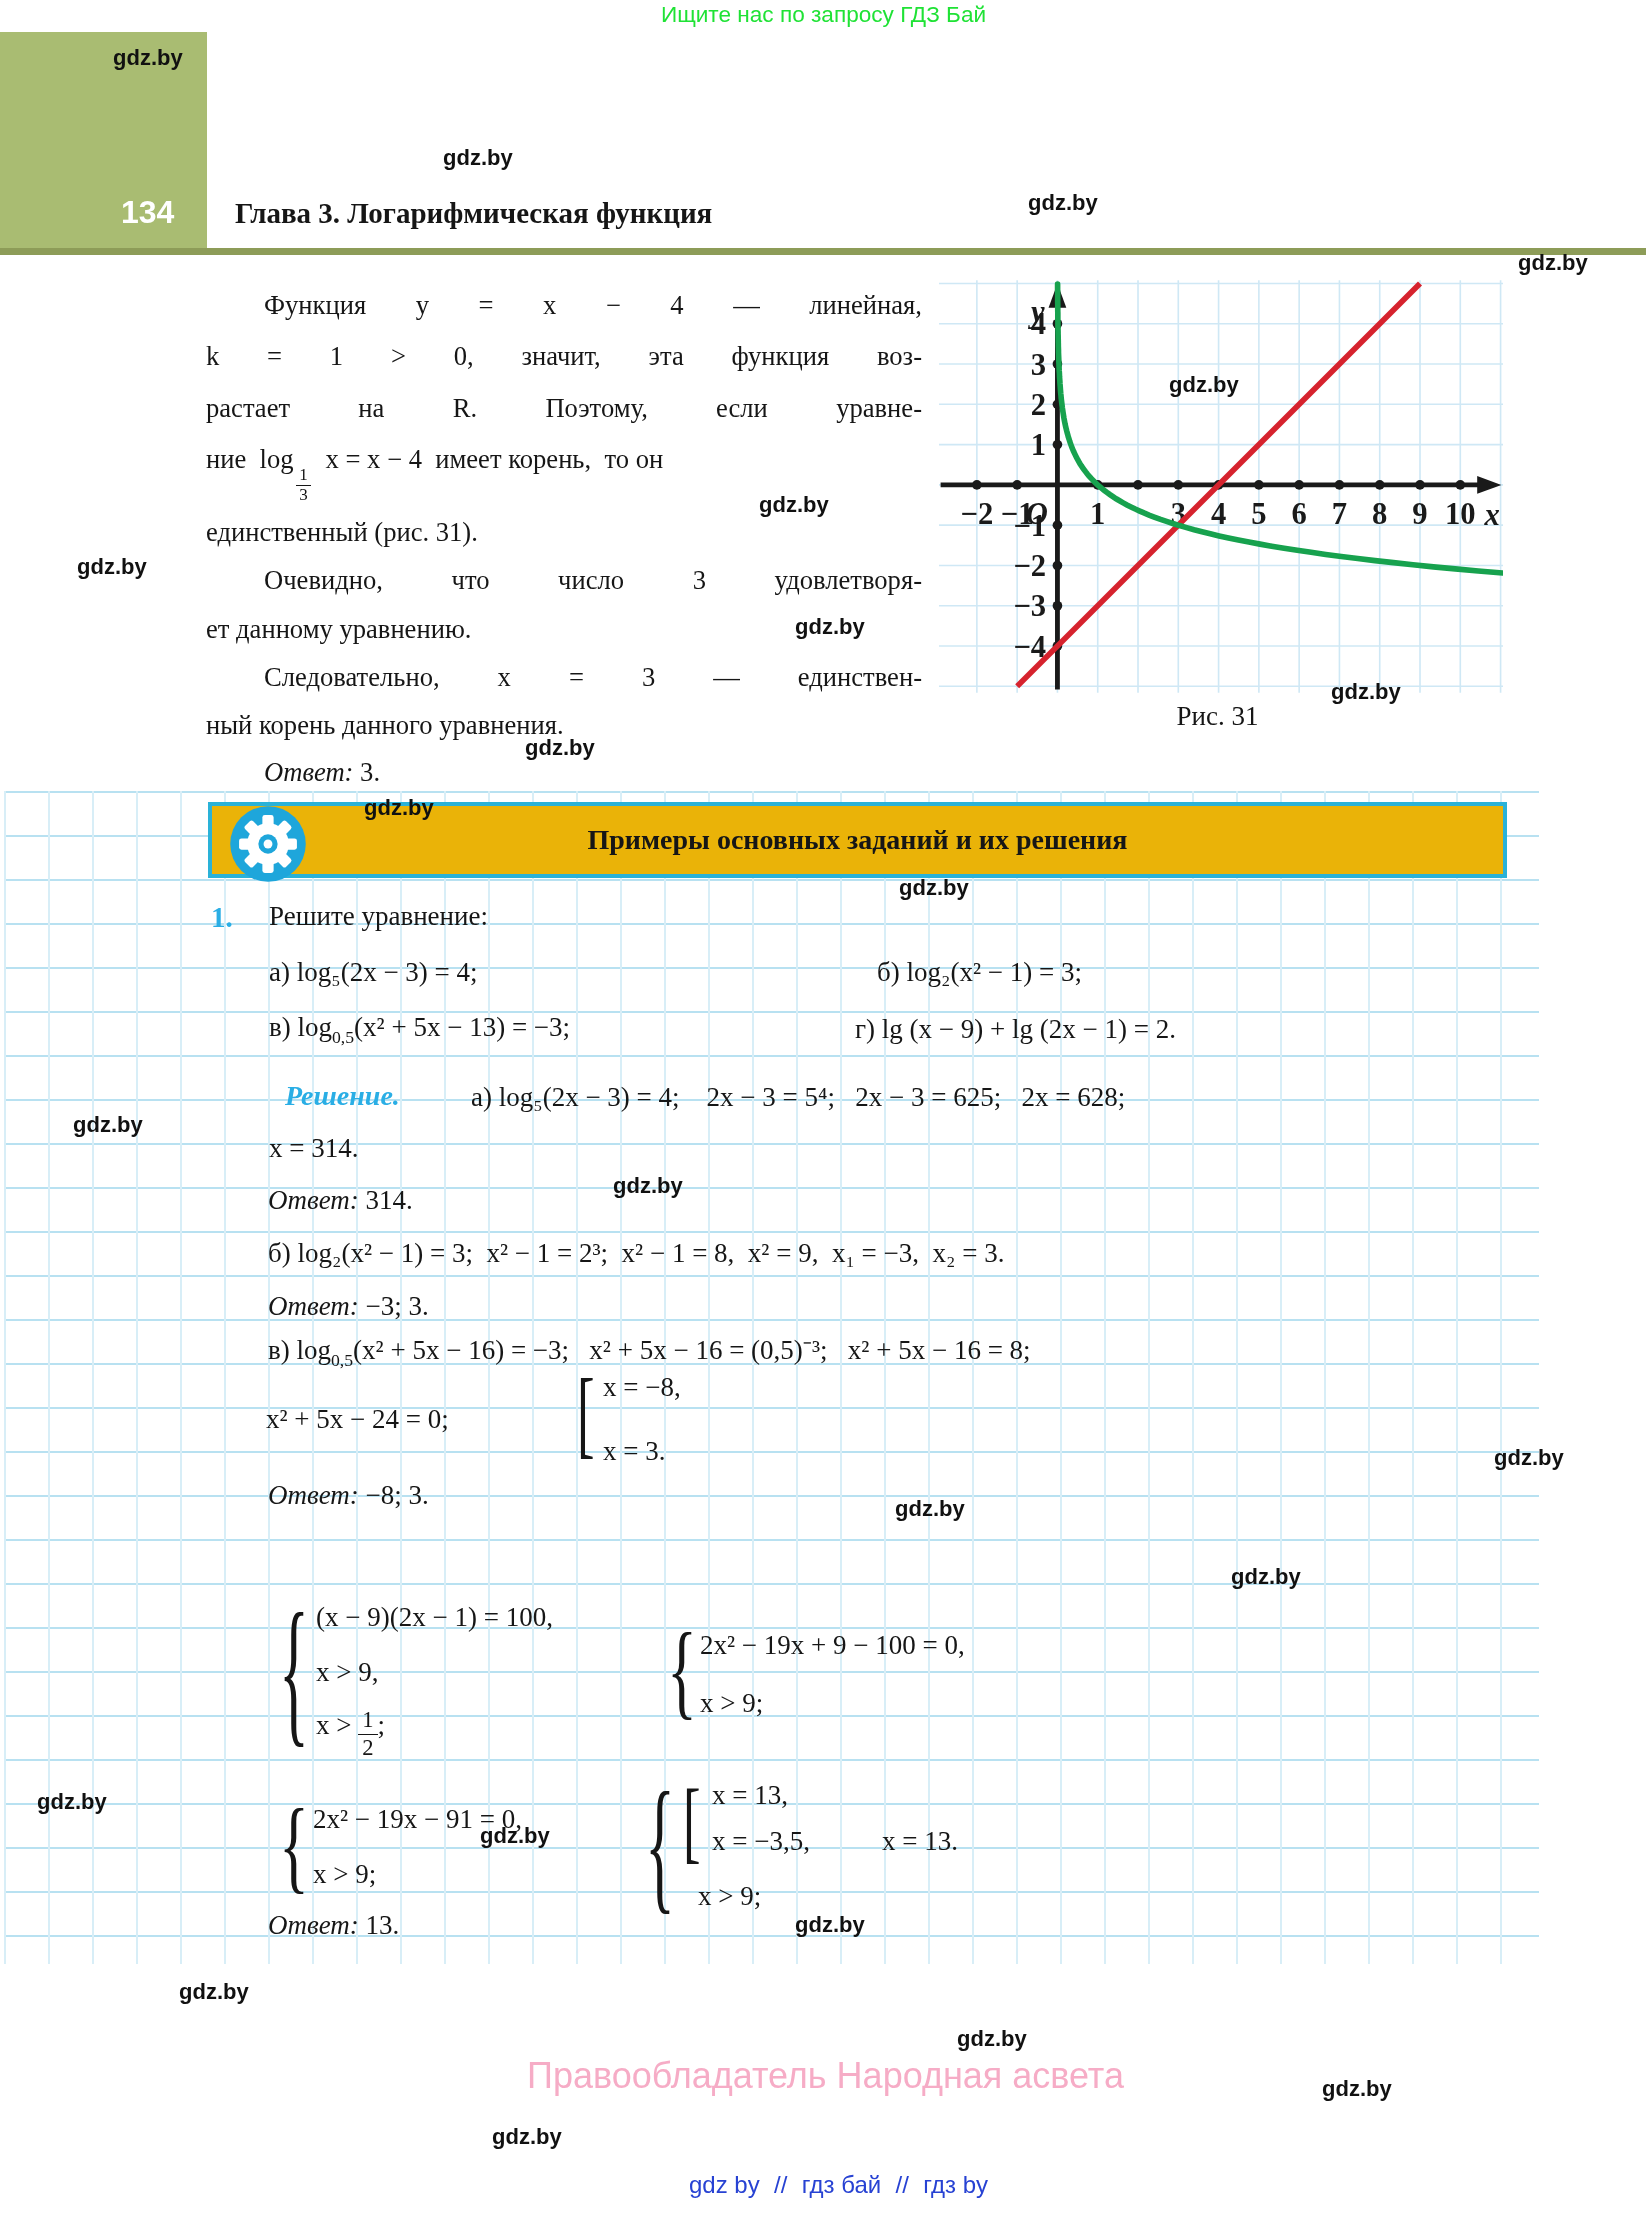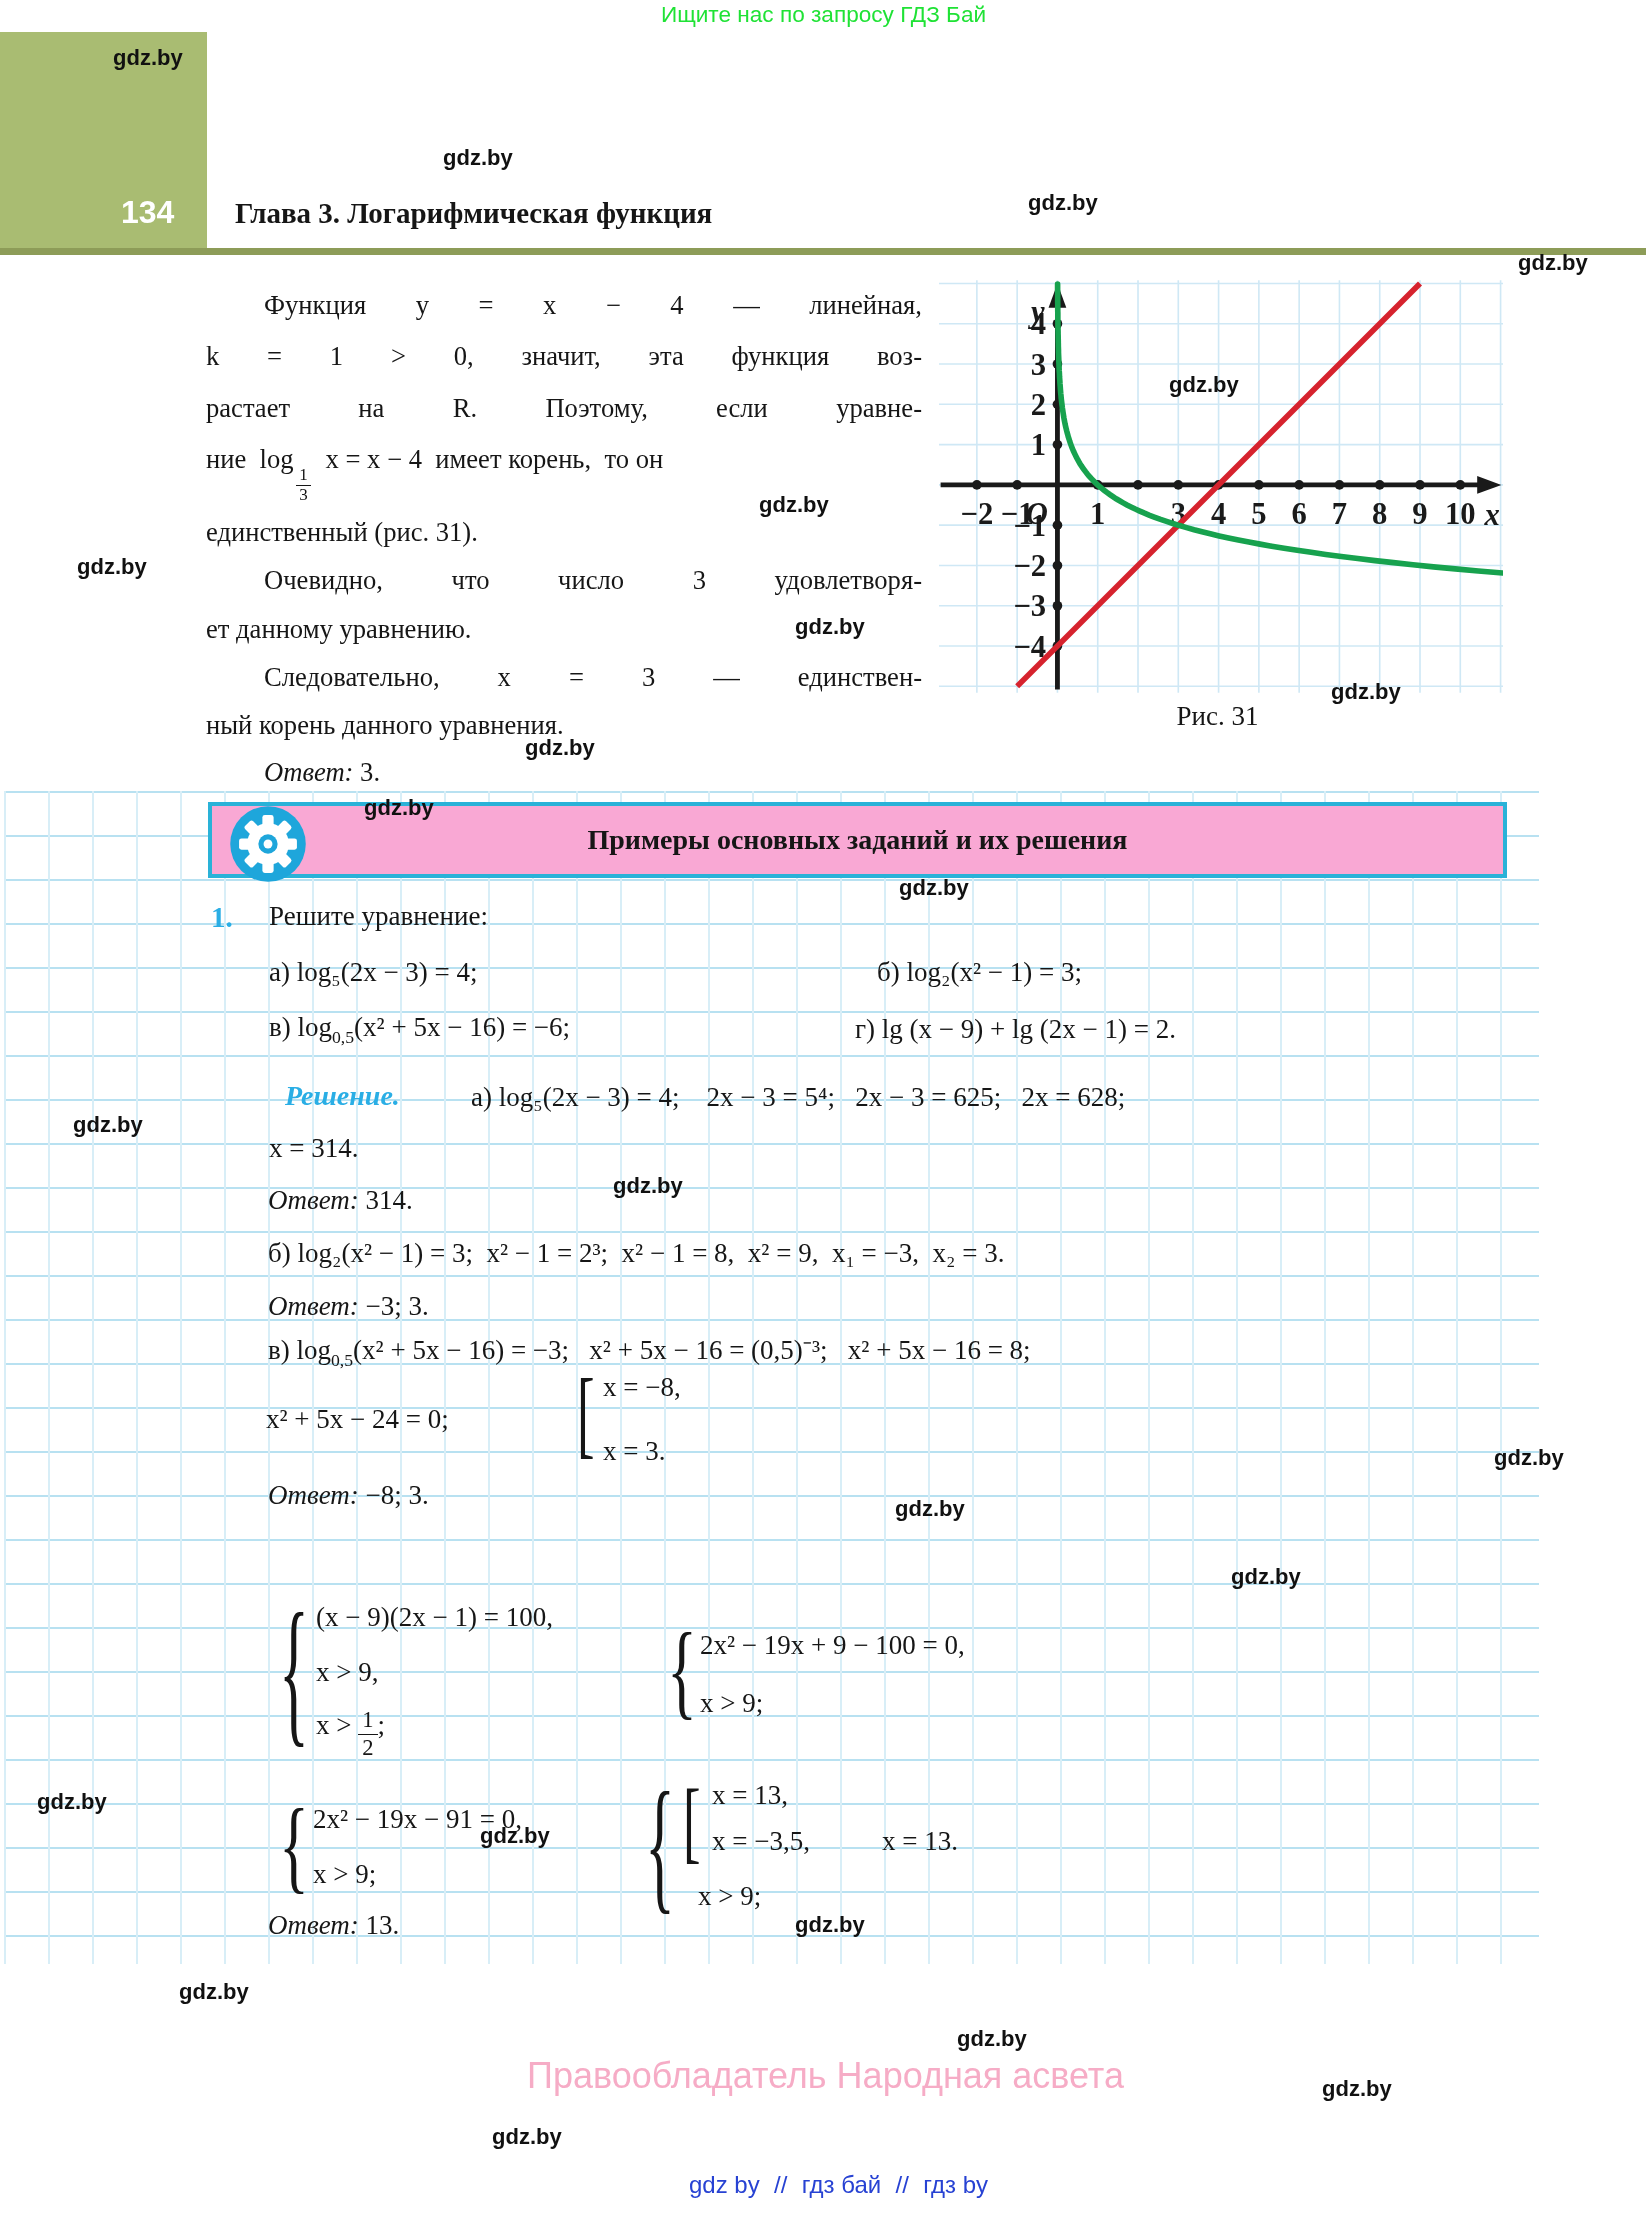--- a/index.html
+++ b/index.html
@@ -22,21 +22,21 @@
   .ind{text-indent:58px;}
   .nw{white-space:pre;}
   .logfrac{display:inline-block;text-align:center;font-size:17px;line-height:1.1;vertical-align:-32px;margin:0 8px 0 2.4px;}
   .logfrac .n{display:block;border-bottom:1.6px solid #161616;padding:0 3.2px 0.8px;}
   .logfrac .d{display:block;}
   .ital{font-style:italic;}
   
   .figwrap{left:939px;top:280px;width:564px;height:413px;}
   .figcaption{left:1127px;top:701px;width:181px;text-align:center;font-size:27px;}
   
-  .secbox{left:208px;top:802px;width:1299px;height:76px;background:#f9a8d4;border:4px solid #2ab2d8;box-sizing:border-box;z-index:5;}
+  .secbox{left:208px;top:802px;width:1299px;height:76px;background:#eab308;border:4px solid #2ab2d8;box-sizing:border-box;z-index:5;}
   .sectitle{position:absolute;left:0;right:0;top:0;height:68px;line-height:68px;text-align:center;
             font-size:28px;font-weight:bold;}
   .gear{position:absolute;left:11.3px;top:-7.3px;}
   
   .grid{left:4px;top:791px;width:1535px;height:1173px;
     background-image:linear-gradient(to right,#d8eef7 1.6px,transparent 1.6px),
                      linear-gradient(to bottom,#b8e1f1 1.6px,transparent 1.6px);
     background-size:44px 44px;z-index:1;}
   .eq{position:absolute;font-size:27px;white-space:pre;z-index:10;}
   .blue{color:#2aaee5;}
@@ -178,21 +178,21 @@
     </svg>
     <div class="sectitle">Примеры основных заданий и их решения</div>
   </div>
 
   <div class="abs grid"></div>
 
   <div class="eq blue num1" style="left:211px;top:901px">1.</div>
   <div class="eq" style="left:269px;top:901px">Решите уравнение:</div>
   <div class="eq" style="left:269px;top:957px">а) log₅(2x − 3) = 4;</div>
   <div class="eq" style="left:877px;top:957px">б) log₂(x² − 1) = 3;</div>
-  <div class="eq" style="left:269px;top:1012px"><span>в) log</span><span class="ss">0,5</span><span>(x² + 5x − 16) = −6;</span></div>
+  <div class="eq" style="left:269px;top:1012px"><span>в) log</span><span class="ss">0,5</span><span>(x² + 5x − 13) = −3;</span></div>
   <div class="eq" style="left:855px;top:1014px">г) lg (x − 9) + lg (2x − 1) = 2.</div>
 
   <div class="eq sol-label blue" style="left:268px;top:1080px">Решение.</div>
   <div class="eq" style="left:471px;top:1082px">а) log₅(2x − 3) = 4;    2x − 3 = 5⁴;   2x − 3 = 625;   2x = 628;</div>
   <div class="eq" style="left:269px;top:1133px">x = 314.</div>
   <div class="eq" style="left:268px;top:1185px"><span class="ital">Ответ:</span><span> 314.</span></div>
 
   <div class="eq" style="left:268px;top:1238px">б) log₂(x² − 1) = 3;  x² − 1 = 2³;  x² − 1 = 8,  x² = 9,  x₁ = −3,  x₂ = 3.</div>
   <div class="eq" style="left:268px;top:1291px"><span class="ital">Ответ:</span><span> −3; 3.</span></div>
 

